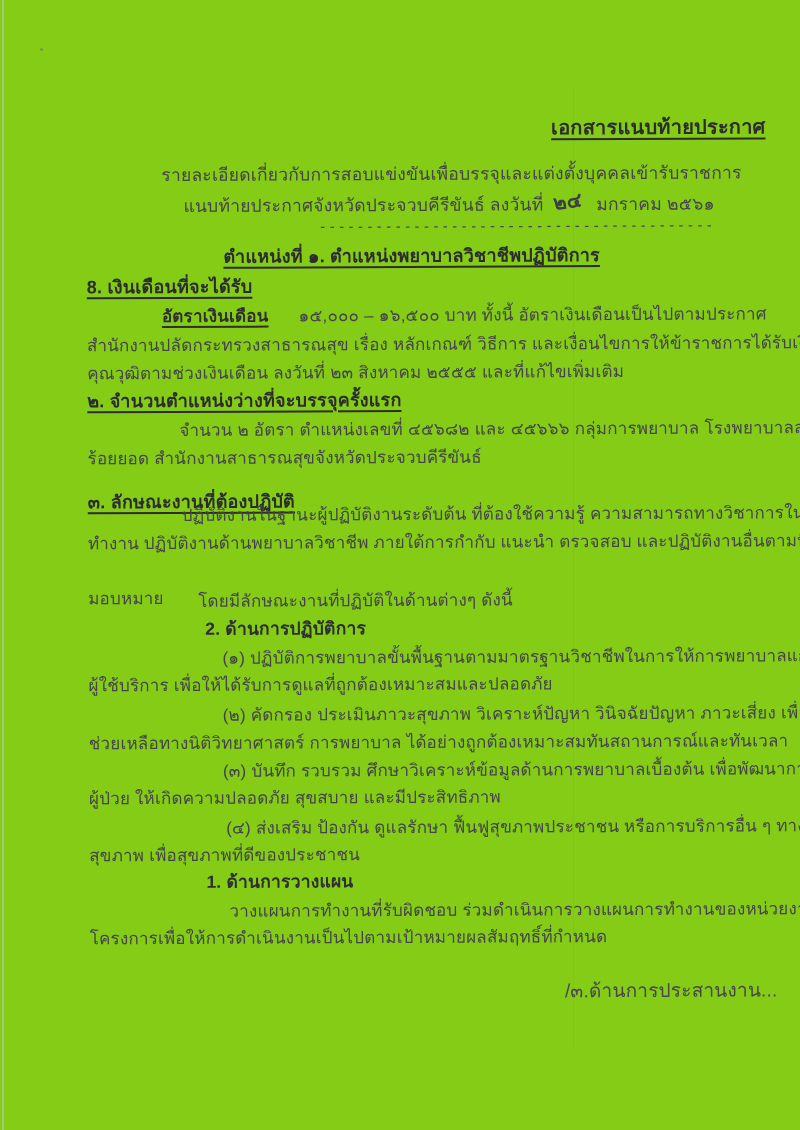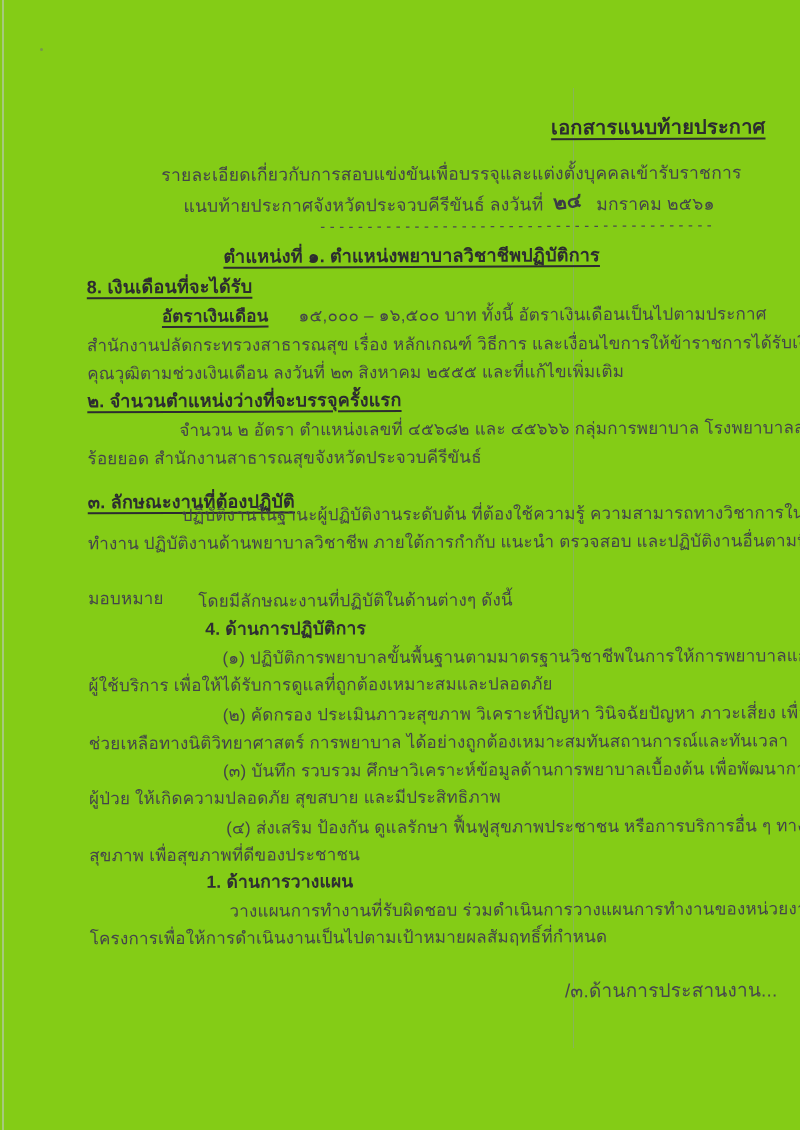--- a/index.html
+++ b/index.html
@@ -133,21 +133,21 @@
     <div class="ln section-heading und" style="left:88px; top:473px;margin-top:16px;">๓. ลักษณะงานที่ต้องปฏิบัติ</div>
 
     <div class="ln" style="left:182px; top:503px;">ปฏิบัติงานในฐานะผู้ปฏิบัติงานระดับต้น ที่ต้องใช้ความรู้ ความสามารถทางวิชาการในการ</div>
 
     <div class="ln" style="left:88px; top:531px;">ทำงาน ปฏิบัติงานด้านพยาบาลวิชาชีพ ภายใต้การกำกับ แนะนำ ตรวจสอบ และปฏิบัติงานอื่นตามที่ได้รับ</div>
 
     <div class="ln" style="left:88px; top:559px;margin-top:27px;">มอบหมาย</div>
 
     <div class="ln" style="left:198px; top:589px;">โดยมีลักษณะงานที่ปฏิบัติในด้านต่างๆ ดังนี้</div>
 
-    <div class="ln bold" style="left:205px; top:616px; font-size:17.5px;">4. ด้านการปฏิบัติการ</div>
+    <div class="ln bold" style="left:205px; top:616px; font-size:17.5px;">2. ด้านการปฏิบัติการ</div>
 
     <div class="ln" style="left:222px; top:646px;">(๑) ปฏิบัติการพยาบาลขั้นพื้นฐานตามมาตรฐานวิชาชีพในการให้การพยาบาลแก่</div>
     <div class="ln" style="left:88px; top:673px;">ผู้ใช้บริการ เพื่อให้ได้รับการดูแลที่ถูกต้องเหมาะสมและปลอดภัย</div>
 
     <div class="ln" style="left:222px; top:703px;">(๒) คัดกรอง ประเมินภาวะสุขภาพ วิเคราะห์ปัญหา วินิจฉัยปัญหา ภาวะเสี่ยง เพื่อให้การ</div>
     <div class="ln" style="left:88px; top:731px;">ช่วยเหลือทางนิติวิทยาศาสตร์ การพยาบาล ได้อย่างถูกต้องเหมาะสมทันสถานการณ์และทันเวลา</div>
 
     <div class="ln" style="left:222px; top:759px;">(๓) บันทึก รวบรวม ศึกษาวิเคราะห์ข้อมูลด้านการพยาบาลเบื้องต้น  เพื่อพัฒนาการดูแล</div>
     <div class="ln" style="left:88px; top:786px;">ผู้ป่วย ให้เกิดความปลอดภัย สุขสบาย และมีประสิทธิภาพ</div>
 

